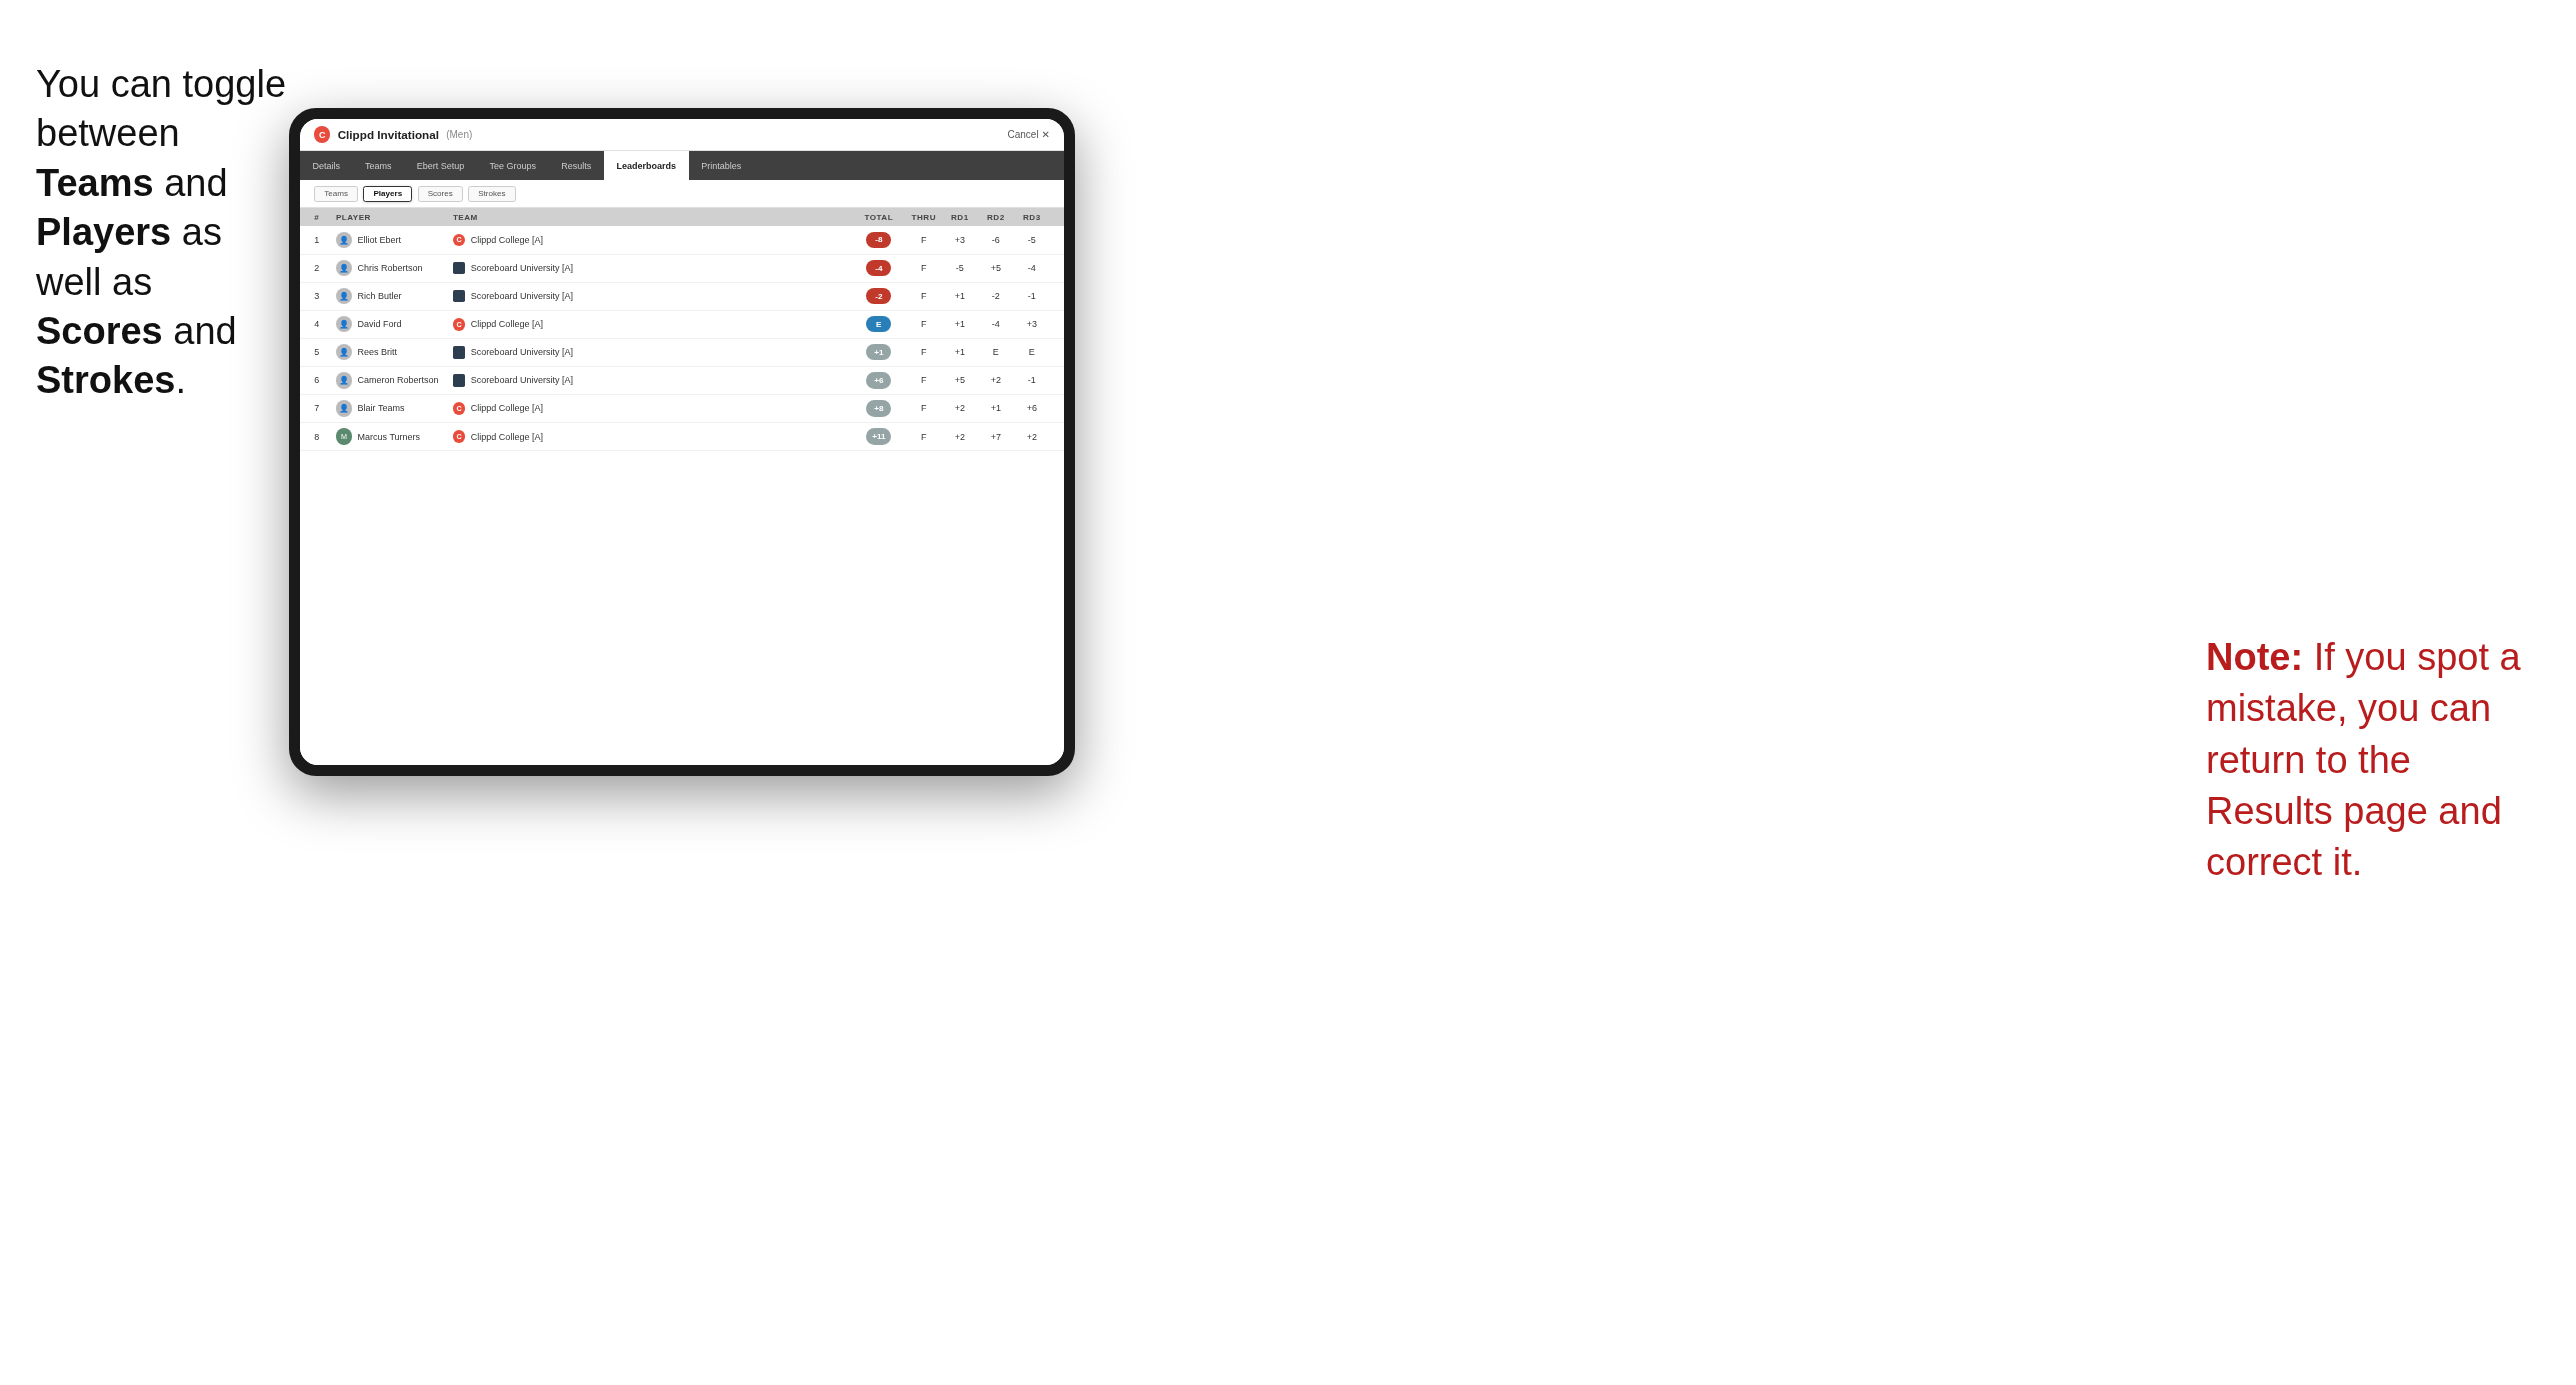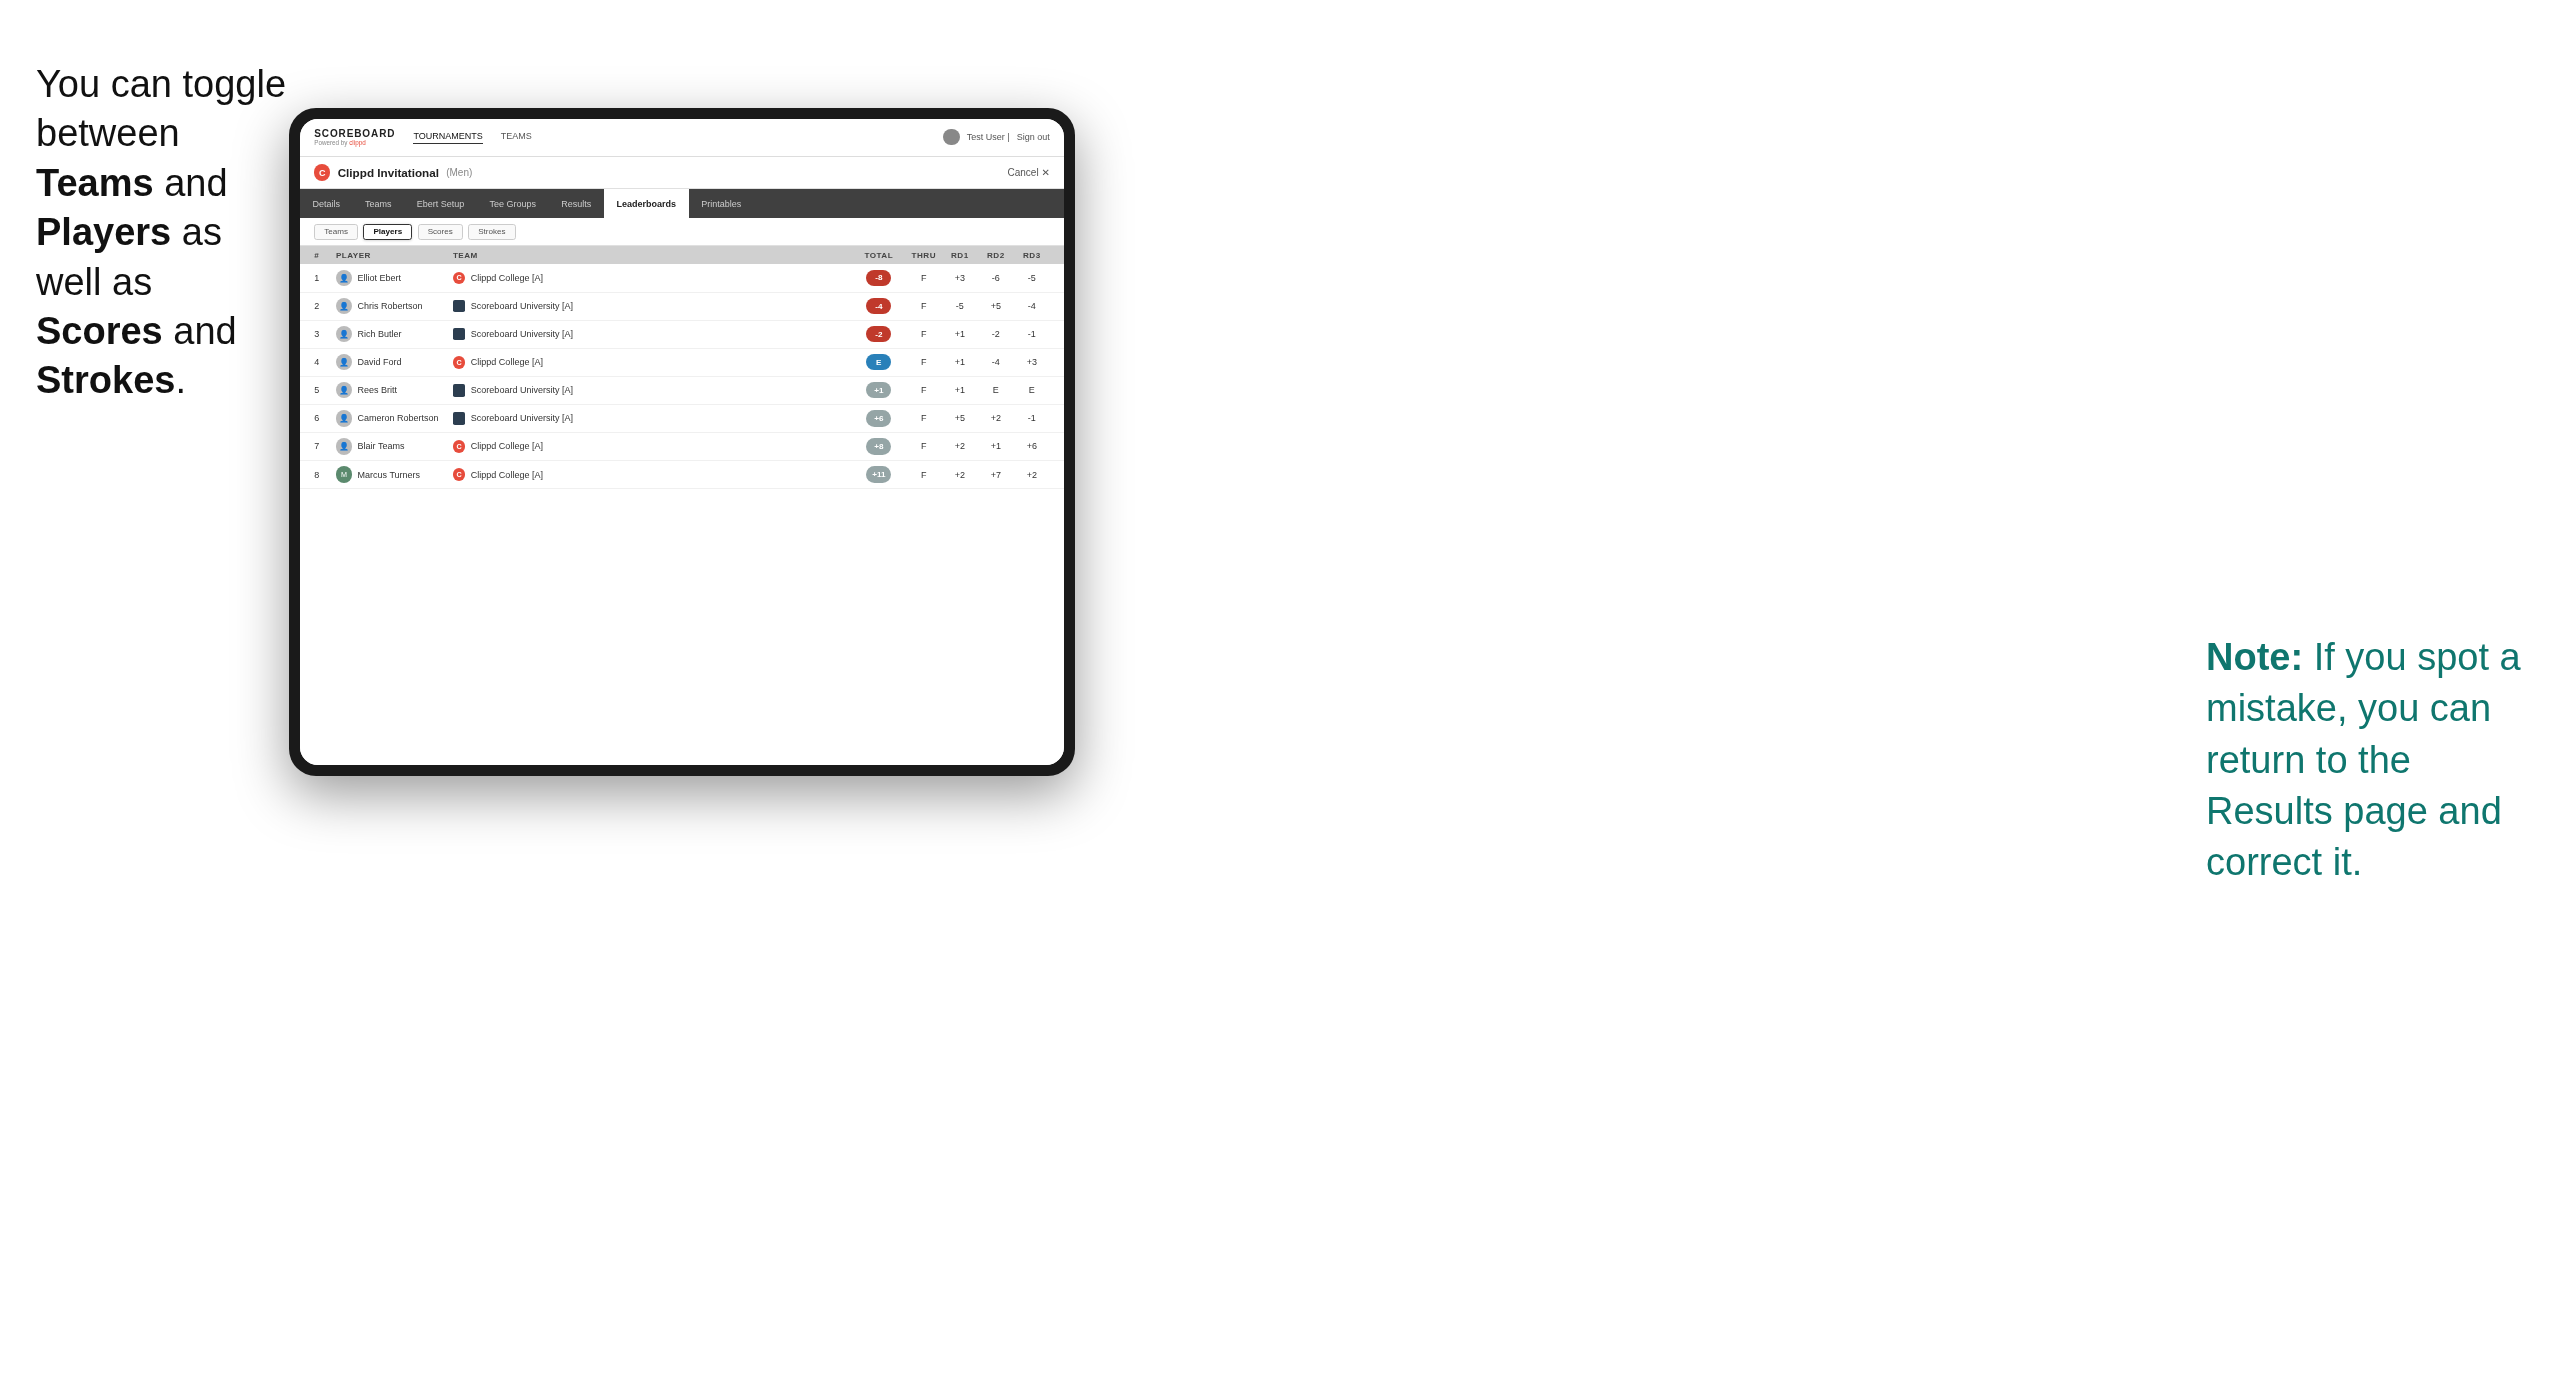--- a/index.html
+++ b/index.html
@@ -25,21 +25,21 @@
     .left-text strong { font-weight: 900; }
 
     
     .right-text {
       position: absolute;
       right: 36px;
       top: 632px;
       width: 334px;
       font-size: 38px;
       line-height: 1.35;
-      color: #0f766e;
+      color: #b91c1c;
     }
     .right-text strong { font-weight: 900; }
 
     
     .arrow-container {
       position: absolute;
       left: 271px;
       top: 442px;
       width: 226px;
       height: 90px;
@@ -311,35 +311,20 @@
   <path d="M 30,20 Q 80,90 220,95" stroke="#e74c3c" stroke-width="4" fill="none" marker-end="url(#arrowhead)"></path>
 </svg>
 
 <div class="right-text">
   <strong>Note:</strong> If you spot a mistake, you can return to the Results page and correct it.
 </div>
 
 <div class="tablet-frame">
   <div class="tablet-screen">
 
-    <div class="top-nav">
-      <div class="scoreboard-logo">
-        <span class="logo-main">SCOREBOARD</span>
-        <span class="logo-sub">Powered by <span style="color:#e74c3c">clippd</span></span>
-      </div>
-      <div class="nav-links">
-        <span class="nav-link active">TOURNAMENTS</span>
-        <span class="nav-link">TEAMS</span>
-      </div>
-      <div class="nav-user">
-        <div class="user-avatar"></div>
-        <span>Test User |</span>
-        <span style="cursor:pointer; color:#555;">Sign out</span>
-      </div>
-    </div>
 
     <div class="tournament-header">
       <div class="tournament-title">
         <div class="tournament-logo">C</div>
         <span>Clippd Invitational</span>
         <span style="font-weight:400; color:#888; font-size:10px;">(Men)</span>
       </div>
       <span class="cancel-btn">Cancel ✕</span>
     </div>
 

